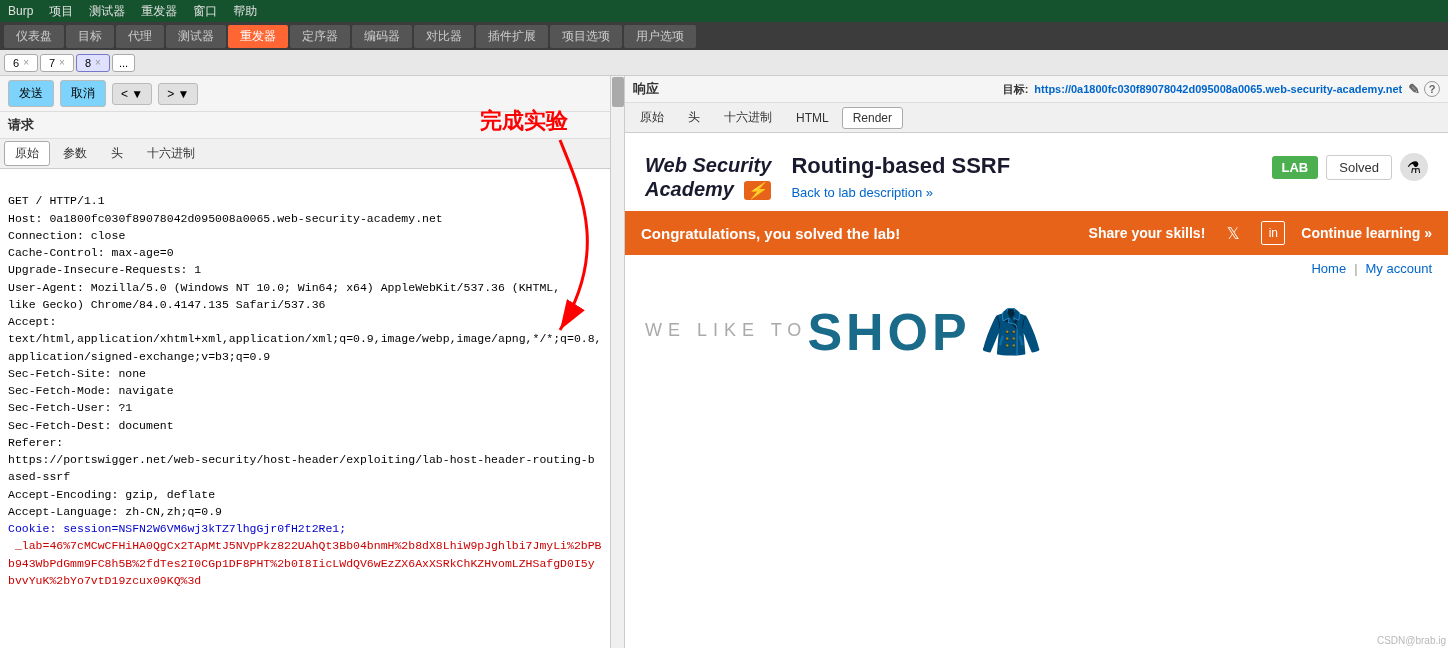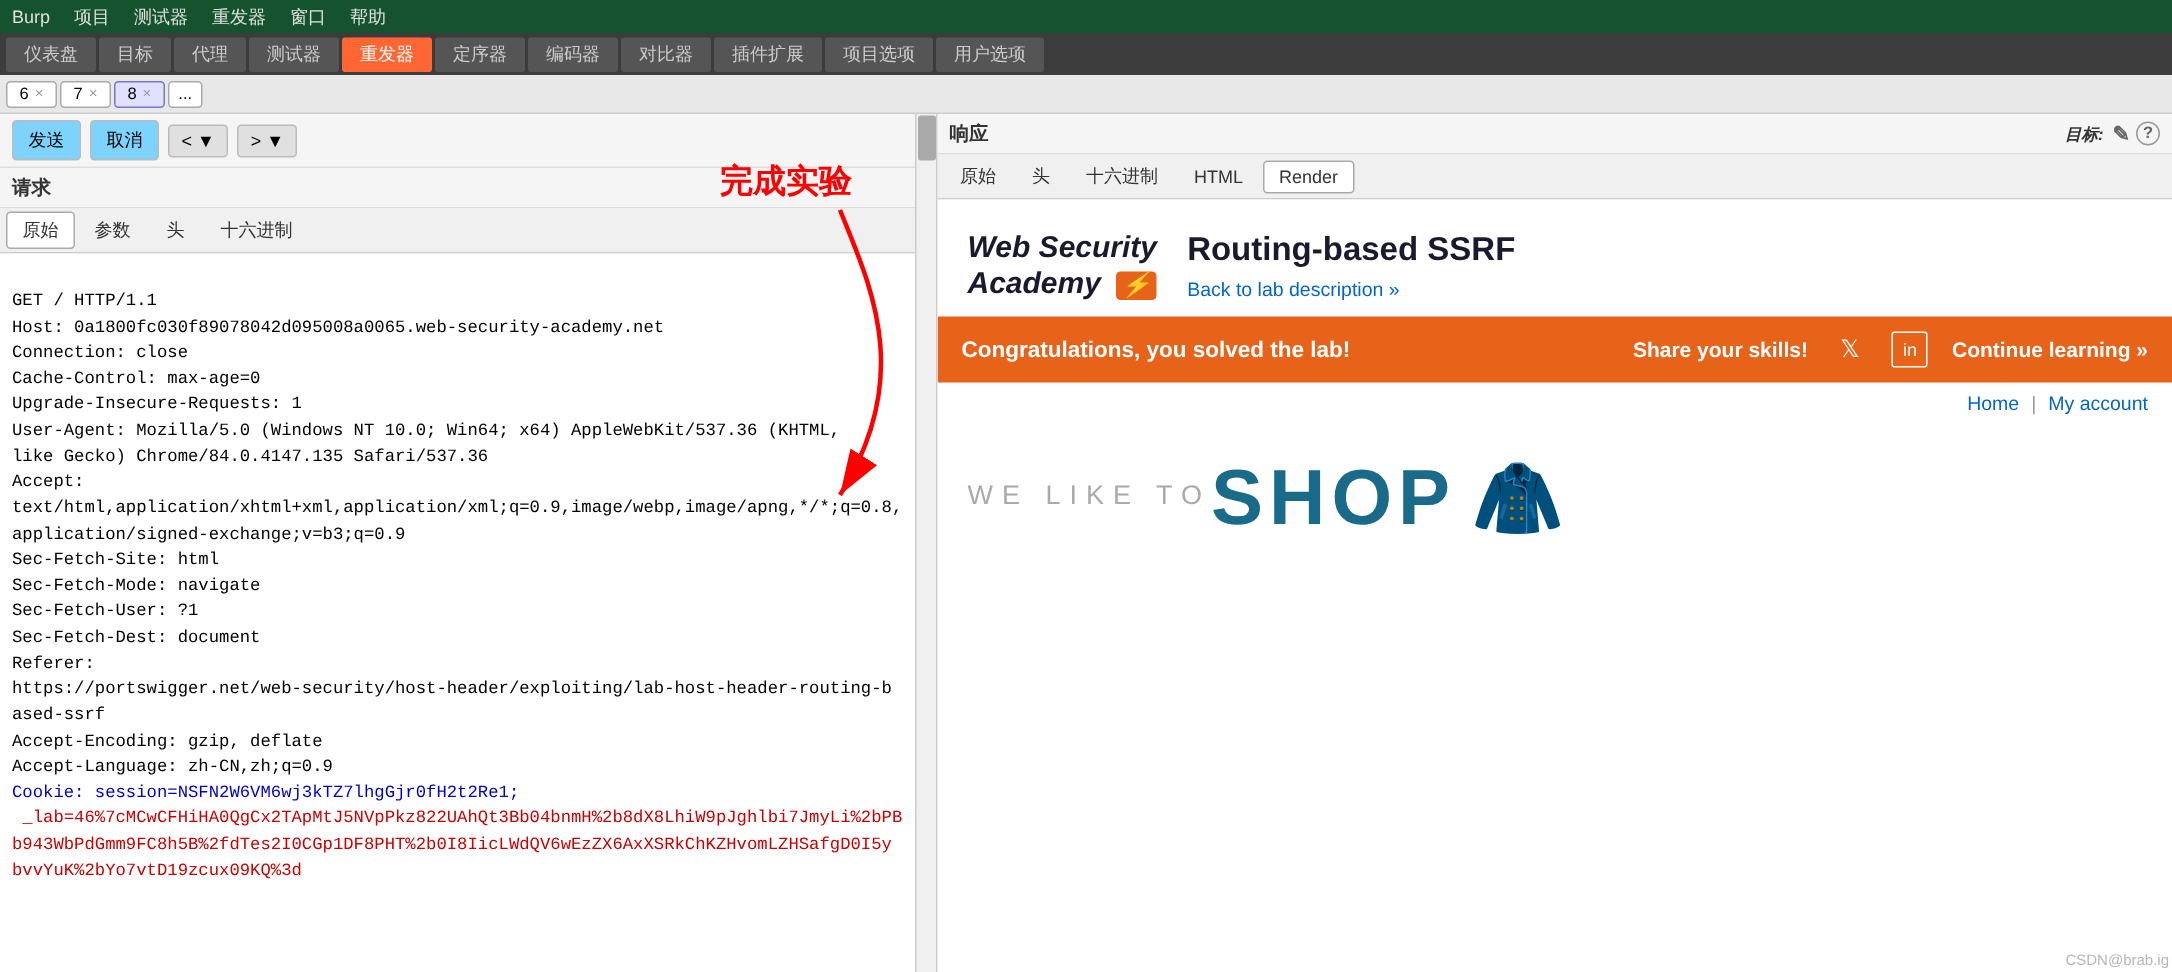--- a/index.html
+++ b/index.html
@@ -203,21 +203,21 @@
       justify-content: space-between;
       align-items: center;
     }
     .target-info {
       font-size: 11px;
       color: #333;
       display: flex;
       align-items: center;
       gap: 6px;
     }
-    .target-label { font-weight: bold; font-style: italic; }
+    .target-label { font-weight: bold; }
     .target-url { color: #0066cc; }
     .target-icons { display: flex; gap: 4px; color: #666; font-size: 14px; cursor: pointer; }
 
     
     .resp-sub-tabs {
       display: flex;
       background: #f0f0f0;
       border-bottom: 1px solid #ccc;
       padding: 2px 4px;
       gap: 2px;
@@ -478,21 +478,21 @@
 <span>GET / HTTP/1.1</span>
 <span>Host: 0a1800fc030f89078042d095008a0065.web-security-academy.net</span>
 <span>Connection: close</span>
 <span>Cache-Control: max-age=0</span>
 <span>Upgrade-Insecure-Requests: 1</span>
 <span>User-Agent: Mozilla/5.0 (Windows NT 10.0; Win64; x64) AppleWebKit/537.36 (KHTML,</span>
 <span>like Gecko) Chrome/84.0.4147.135 Safari/537.36</span>
 <span>Accept:</span>
 <span>text/html,application/xhtml+xml,application/xml;q=0.9,image/webp,image/apng,*/*;q=0.8,</span>
 <span>application/signed-exchange;v=b3;q=0.9</span>
-<span>Sec-Fetch-Site: html</span>
+<span>Sec-Fetch-Site: none</span>
 <span>Sec-Fetch-Mode: navigate</span>
 <span>Sec-Fetch-User: ?1</span>
 <span>Sec-Fetch-Dest: document</span>
 <span>Referer:</span>
 <span>https://portswigger.net/web-security/host-header/exploiting/lab-host-header-routing-b</span>
 <span>ased-ssrf</span>
 <span>Accept-Encoding: gzip, deflate</span>
 <span>Accept-Language: zh-CN,zh;q=0.9</span>
 <span><span class="req-blue">Cookie: session=NSFN2W6VM6wj3kTZ7lhgGjr0fH2t2Re1;</span></span>
 <span><span class="req-red"> _lab=46%7cMCwCFHiHA0QgCx2TApMtJ5NVpPkz822UAhQt3Bb04bnmH%2b8dX8LhiW9pJghlbi7JmyLi%2bPB</span></span>
@@ -518,20 +518,21 @@
       <path d="M100,10 C120,60 150,120 100,200" stroke="#ff0000" stroke-width="3" fill="none" marker-end="url(#arrowhead)"></path>
     </svg>
   </div>
 
   <div class="right-panel">
 
     <div class="response-header-bar">
       <span class="resp-label">响应</span>
       <div class="target-info">
         <span class="target-label">目标:</span>
+        <span class="target-url">https://0a1800fc030f89078042d095008a0065.web-security-academy.net</span>
         <div class="target-icons">
           <span>✎</span>
           <span style="border:1px solid #999; border-radius:50%; width:16px; height:16px; display:inline-flex; align-items:center; justify-content:center; font-size:11px;">?</span>
         </div>
       </div>
     </div>
 
     <div class="resp-sub-tabs">
       <span class="resp-sub-tab">原始</span>
       <span class="resp-sub-tab">头</span>
@@ -552,20 +553,25 @@
               <span style="background:#e8631a; border-radius:3px; padding:1px 4px; margin-left:4px; font-size:16px; color:#fff;">⚡</span>
             </div>
           </div>
         </div>
 
         <div class="lab-info">
           <div class="lab-title">Routing-based SSRF</div>
           <a class="lab-back-link">Back to lab description »</a>
         </div>
 
+        <div class="lab-status">
+          <span class="lab-badge">LAB</span>
+          <span class="lab-solved">Solved</span>
+          <div class="lab-icon-flask">⚗</div>
+        </div>
       </div>
 
       <div class="congrats-banner">
         <span class="congrats-text">Congratulations, you solved the lab!</span>
         <span class="share-label">Share your skills!</span>
         <span class="social-icon">𝕏</span>
         <span class="social-icon" style="border:1px solid #fff; border-radius:2px; padding:1px 3px; font-size:12px;">in</span>
         <a class="continue-btn">Continue learning »</a>
       </div>
 

